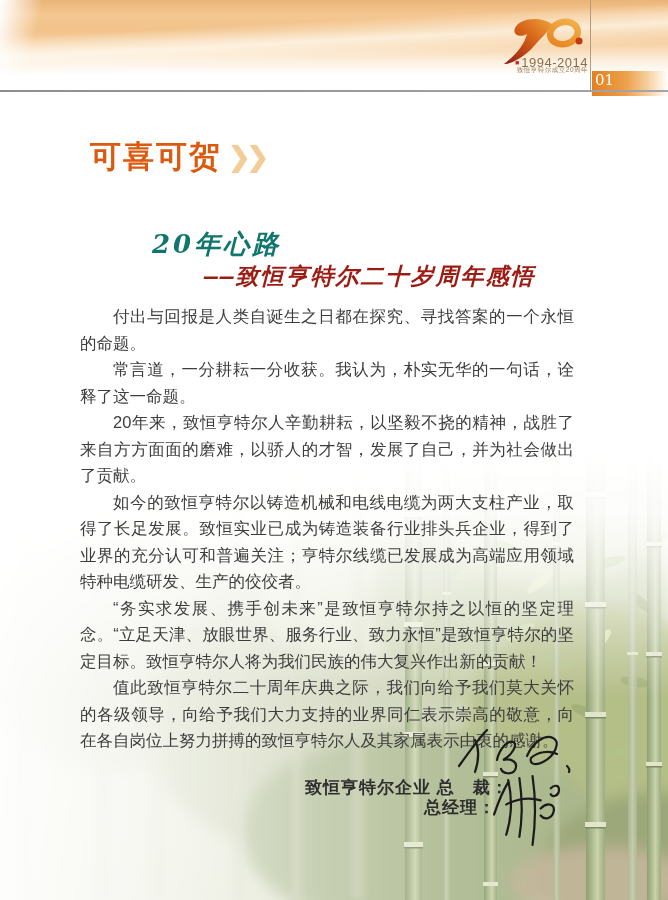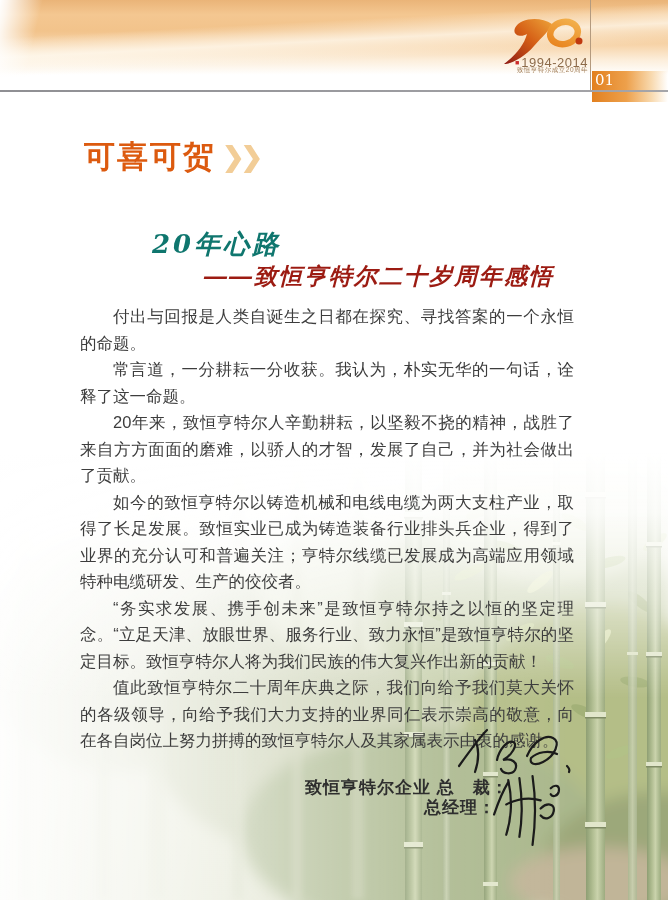--- a/index.html
+++ b/index.html
@@ -24,39 +24,39 @@
   
   .logo { position:absolute; top:20px; left:494px; width:98px; height:64px; z-index:6; }
   .logo-mark { position:absolute; top:-2px; left:0; width:96px; height:48px; }
   .logo-text { position:absolute; top:33px; right:4px; text-align:right; white-space:nowrap; }
   .logo-years { font-size:13px; color:#8d6b4a; letter-spacing:.5px; vertical-align:middle; }
   .logo-flower { font-size:7px; color:#cc2a2a; margin-right:2px; vertical-align:middle; }
   .logo-caption { position:absolute; top:46px; right:4px; font-size:6.5px; color:#a3805c;
     letter-spacing:.5px; white-space:nowrap; }
 
   
-  .page-badge { position:absolute; top:71px; left:592px; width:76px; height:31px; z-index:6;
+  .page-badge { position:absolute; top:71px; left:592px; width:76px; height:25px; z-index:6;
     background:linear-gradient(90deg,#e2801f 0%, #eda04b 45%, #f8d9ae 78%, rgba(255,255,255,0) 100%); }
   .page-number { color:#ffffff; font-family:"DejaVu Serif", serif; font-size:15px; line-height:19px; padding-left:3px; }
 
   
-  .section-heading { position:absolute; left:84px; top:136px; z-index:3;
+  .section-heading { position:absolute; left:90px; top:136px; z-index:3;
     font-size:31px; font-weight:bold; color:#dc5a0f; letter-spacing:2px; white-space:nowrap; }
   .chevrons { color:#f2cd97; font-size:27px; font-weight:bold; letter-spacing:-4px; margin-left:6px; vertical-align:1px; }
   .subsection { position:absolute; left:116px; top:174px; z-index:3;
     font-size:27px; font-weight:bold; font-style:italic; color:#8e1a15;
     font-family:"DejaVu Serif", serif; letter-spacing:7px; white-space:nowrap; }
   .subsection .bullet { font-style:normal; font-size:21px; color:#a2241c; letter-spacing:2px; vertical-align:3px; }
 
   .article-title { position:absolute; left:152px; top:227px; z-index:3;
     font-size:26px; font-weight:bold; font-style:italic; color:#0f766e;
     font-family:"DejaVu Serif", serif; letter-spacing:3px; white-space:nowrap; }
   .article-subtitle { position:absolute; left:204px; top:261px; z-index:3;
     font-size:23px; font-weight:bold; font-style:italic; color:#9c1b12;
-    font-family:Liberation Sans, sans-serif; letter-spacing:2px; white-space:nowrap; }
+    font-family:Liberation Mono, monospace; letter-spacing:2px; white-space:nowrap; }
 
   
   .body-text { position:absolute; left:80px; top:303px; width:494px; z-index:3;
     font-size:16.5px; line-height:26.5px; color:#3d3d3d; text-align:justify; }
   .body-text p { margin:0; text-indent:2em; }
 
   
   .sig-label-president { position:absolute; left:305px; top:756px; z-index:3;
     font-size:17px; font-weight:600; color:#2e2e2e; letter-spacing:1px; white-space:nowrap;margin-top:20px; }
   .sig-label-gm { position:absolute; left:424px; top:796px; z-index:3;

